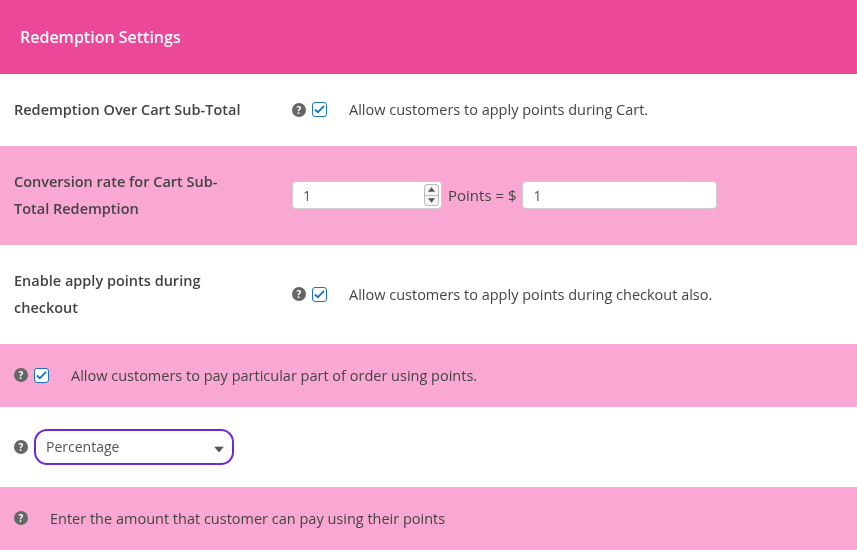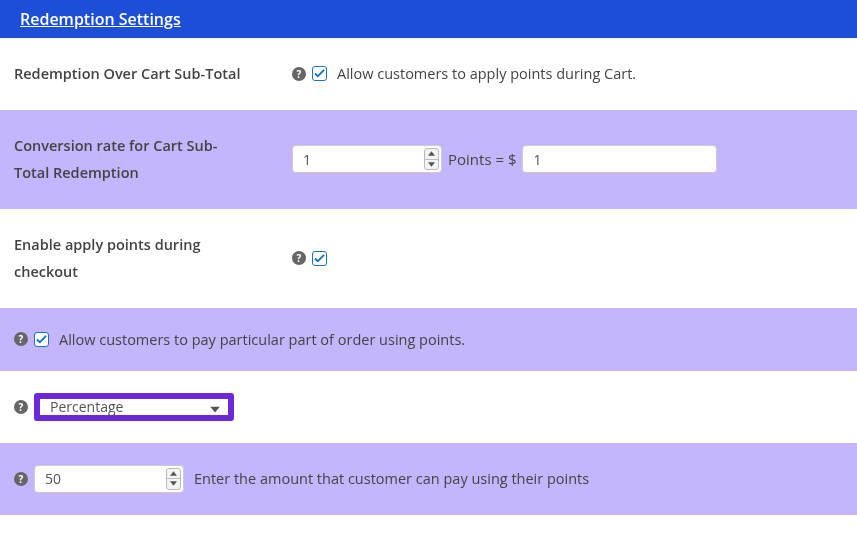--- a/index.html
+++ b/index.html
@@ -1,32 +1,31 @@
 <!DOCTYPE html>
 <html><head>
 <meta charset="utf-8">
 <style>
   * { box-sizing: border-box; margin: 0; padding: 0; }
   html, body { font-family: "Segoe UI", "Open Sans", Arial, sans-serif; font-size: 14px; color: #444; background: #fff; }
   .panel { width: 857px; }
   .panel-header {
-    background: #1d4ed8;
+    background: #ec4899;
     color: #fff;
     font-weight: 600;
     font-size: 16px;
-    padding: 8px 20px;
-    text-decoration: underline;
+    padding: 26px 20px;
   }
   .form-row {
     display: flex;
     align-items: center;
     padding: 22px 14px;
     gap: 48px;
   }
-  .form-row.alt { background: #c4b5fd; }
+  .form-row.alt { background: #f9a8d4; }
   .form-row.plain { background: #fff; }
   .label-col {
     width: 230px;
     flex-shrink: 0;
     font-weight: 600;
     color: #444;
     line-height: 1.9;
     font-size: 14.5px;
   }
   .control-col {
@@ -54,21 +53,21 @@
     border: 1.5px solid #1e73be;
     border-radius: 3px;
     display: inline-flex;
     align-items: center;
     justify-content: center;
     background: #fff;
     flex-shrink: 0;
     cursor: pointer;
   }
   .checkbox svg { width: 11px; height: 11px; }
-  .desc { color: #444; font-size: 14.5px; margin-left: 4px; }
+  .desc { color: #444; font-size: 14.5px; margin-left: 16px; }
   .num-input {
     width: 150px;
     height: 28px;
     border: 1px solid #ccc;
     border-radius: 4px;
     display: flex;
     align-items: center;
     padding: 0 0 0 10px;
     background: #fff;
     position: relative;
@@ -104,23 +103,23 @@
     padding: 0 10px;
     background: #fff;
     font-size: 14px;
     color: #555;
     display: flex;
     align-items: center;
   }
   .mid-text { color: #444; font-size: 15px; }
   .select {
     width: 200px;
-    height: 28px;
-    border: 6px solid #6d28d9;
-    border-radius: 3px;
+    height: 36px;
+    border: 2px solid #6d28d9;
+    border-radius: 13px;
     padding: 0 10px;
     background: #fff;
     display: flex;
     align-items: center;
     position: relative;
     font-size: 14px;
     color: #555;
     cursor: pointer;
   }
   .select .caret {
@@ -180,20 +179,21 @@
 
   <div class="form-row plain">
     <div class="label-col">Enable apply points during checkout</div>
     <div class="control-col">
       <span class="help-icon">?</span>
       <span class="checkbox">
         <svg viewBox="0 0 12 12">
             <path d="M1 6 L4.2 9 L11 2" stroke="#1e73be" stroke-width="2" fill="none"></path>
           </svg>
       </span>
+      <span class="desc">Allow customers to apply points during checkout also.</span>
     </div>
   </div>
 
   <div class="form-row alt">
     <div class="control-col">
       <span class="help-icon">?</span>
       <span class="checkbox">
         <svg viewBox="0 0 12 12">
             <path d="M1 6 L4.2 9 L11 2" stroke="#1e73be" stroke-width="2" fill="none"></path>
           </svg>
@@ -212,32 +212,17 @@
               <path d="M0 0 L5 6 L10 0 Z" fill="#555"></path>
             </svg>
         </span>
       </div>
     </div>
   </div>
 
   <div class="form-row alt">
     <div class="control-col">
       <span class="help-icon">?</span>
-      <div class="num-input">
-        <span>50</span>
-        <div class="spinner">
-          <div class="sbtn">
-              <svg viewBox="0 0 8 5">
-                <path d="M0 5 L4 0 L8 5 Z" fill="#555"></path>
-              </svg>
-            </div>
-          <div class="sbtn">
-              <svg viewBox="0 0 8 5">
-                <path d="M0 0 L4 5 L8 0 Z" fill="#555"></path>
-              </svg>
-            </div>
-        </div>
-      </div>
       <span class="desc">Enter the amount that customer can pay using their points</span>
     </div>
   </div>
 
 </div>
 
 </body></html>

